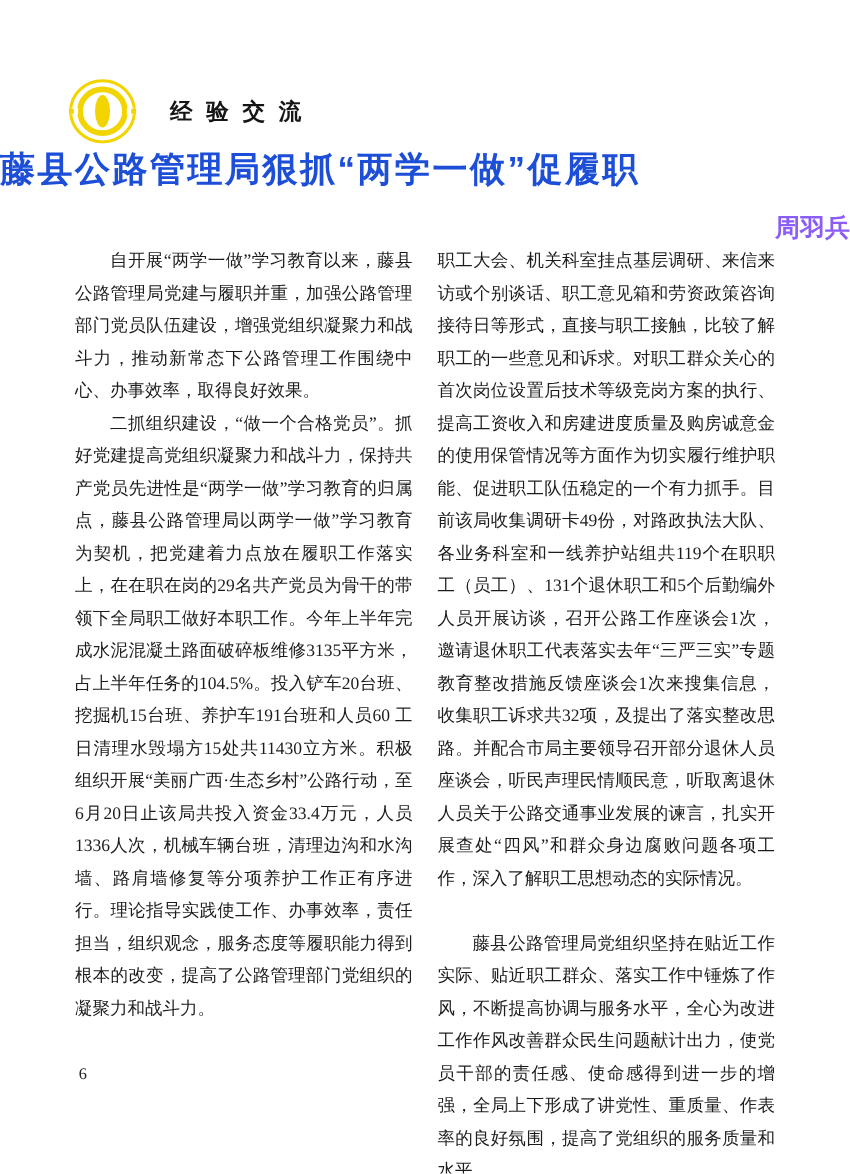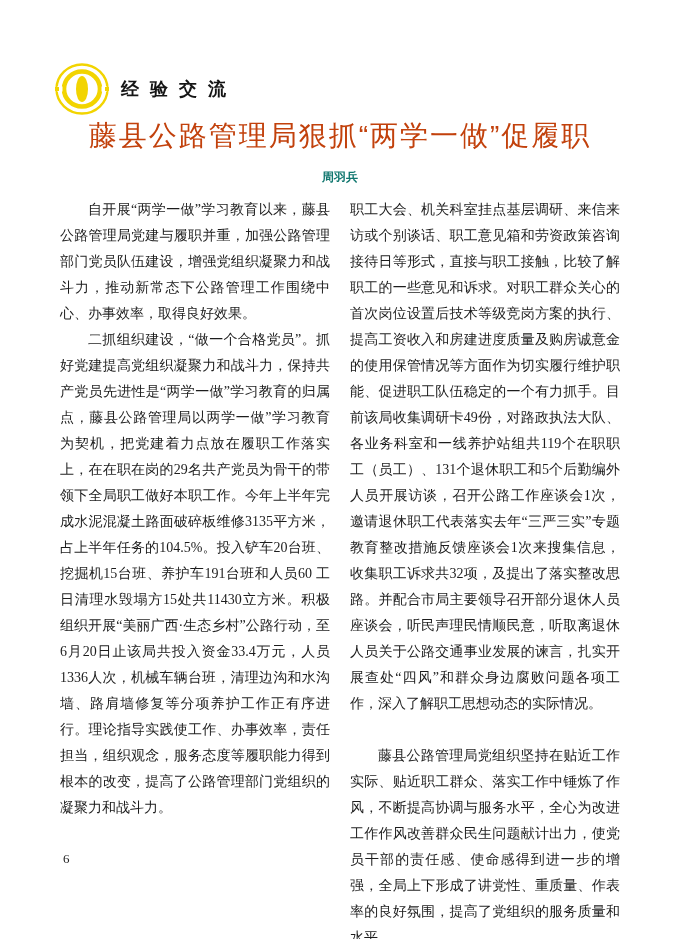--- a/index.html
+++ b/index.html
@@ -1,33 +1,33 @@
 <!DOCTYPE html>
 <html><head>
 <meta charset="utf-8">
 <style>
   html,body{margin:0;padding:0;background:#ffffff;}
   .page{
     position:relative;width:680px;height:939px;margin:0 auto;background:#ffffff;
     overflow:hidden;color:#1c1c1c;font-family:"Liberation Serif",serif;
   }
-  .header{position:absolute;top:63px;left:55px;display:flex;align-items:center;gap:12px;}
+  .header{position:absolute;top:63px;left:55px;display:flex;align-items:center;gap:27px;}
   .logo{flex:0 0 auto;display:block;}
   .section-label{
     font-family:"Liberation Sans",sans-serif;font-weight:bold;font-size:18px;
     letter-spacing:11px;color:#151515;white-space:nowrap;
   }
   .title{
-    position:absolute;top:117px;left:0;width:100%;margin:0;text-align:center;
-    font-family:"Liberation Sans",sans-serif;font-weight:normal;font-size:28px;
-    letter-spacing:2px;color:#c2410c;
+    position:absolute;top:117px;left:0;width:100%;margin:0;text-align:left;
+    font-family:"Liberation Sans",sans-serif;font-weight:bold;font-size:28px;
+    letter-spacing:2px;color:#1d4ed8;
   }
   .author{
-    position:absolute;top:169px;left:0;width:100%;text-align:center;
-    font-family:"Liberation Sans",sans-serif;font-weight:bold;font-size:12px;color:#0f766e;
+    position:absolute;top:169px;left:0;width:100%;text-align:right;
+    font-family:"Liberation Sans",sans-serif;font-weight:bold;font-size:20px;color:#8b5cf6;
   }
   .columns{position:absolute;top:197px;left:60px;width:560px;display:flex;gap:20px;}
   .col{width:270px;font-size:14px;line-height:26px;text-align:justify;text-justify:inter-ideograph;}
   .col p{margin:0;text-indent:2em;}
   .col p.continuation{text-indent:0;}
   .col p.closing{margin-top:26px;}
   .page-number{position:absolute;left:63px;top:851px;font-size:13px;color:#222;}
 </style>
 </head>
 <body>

